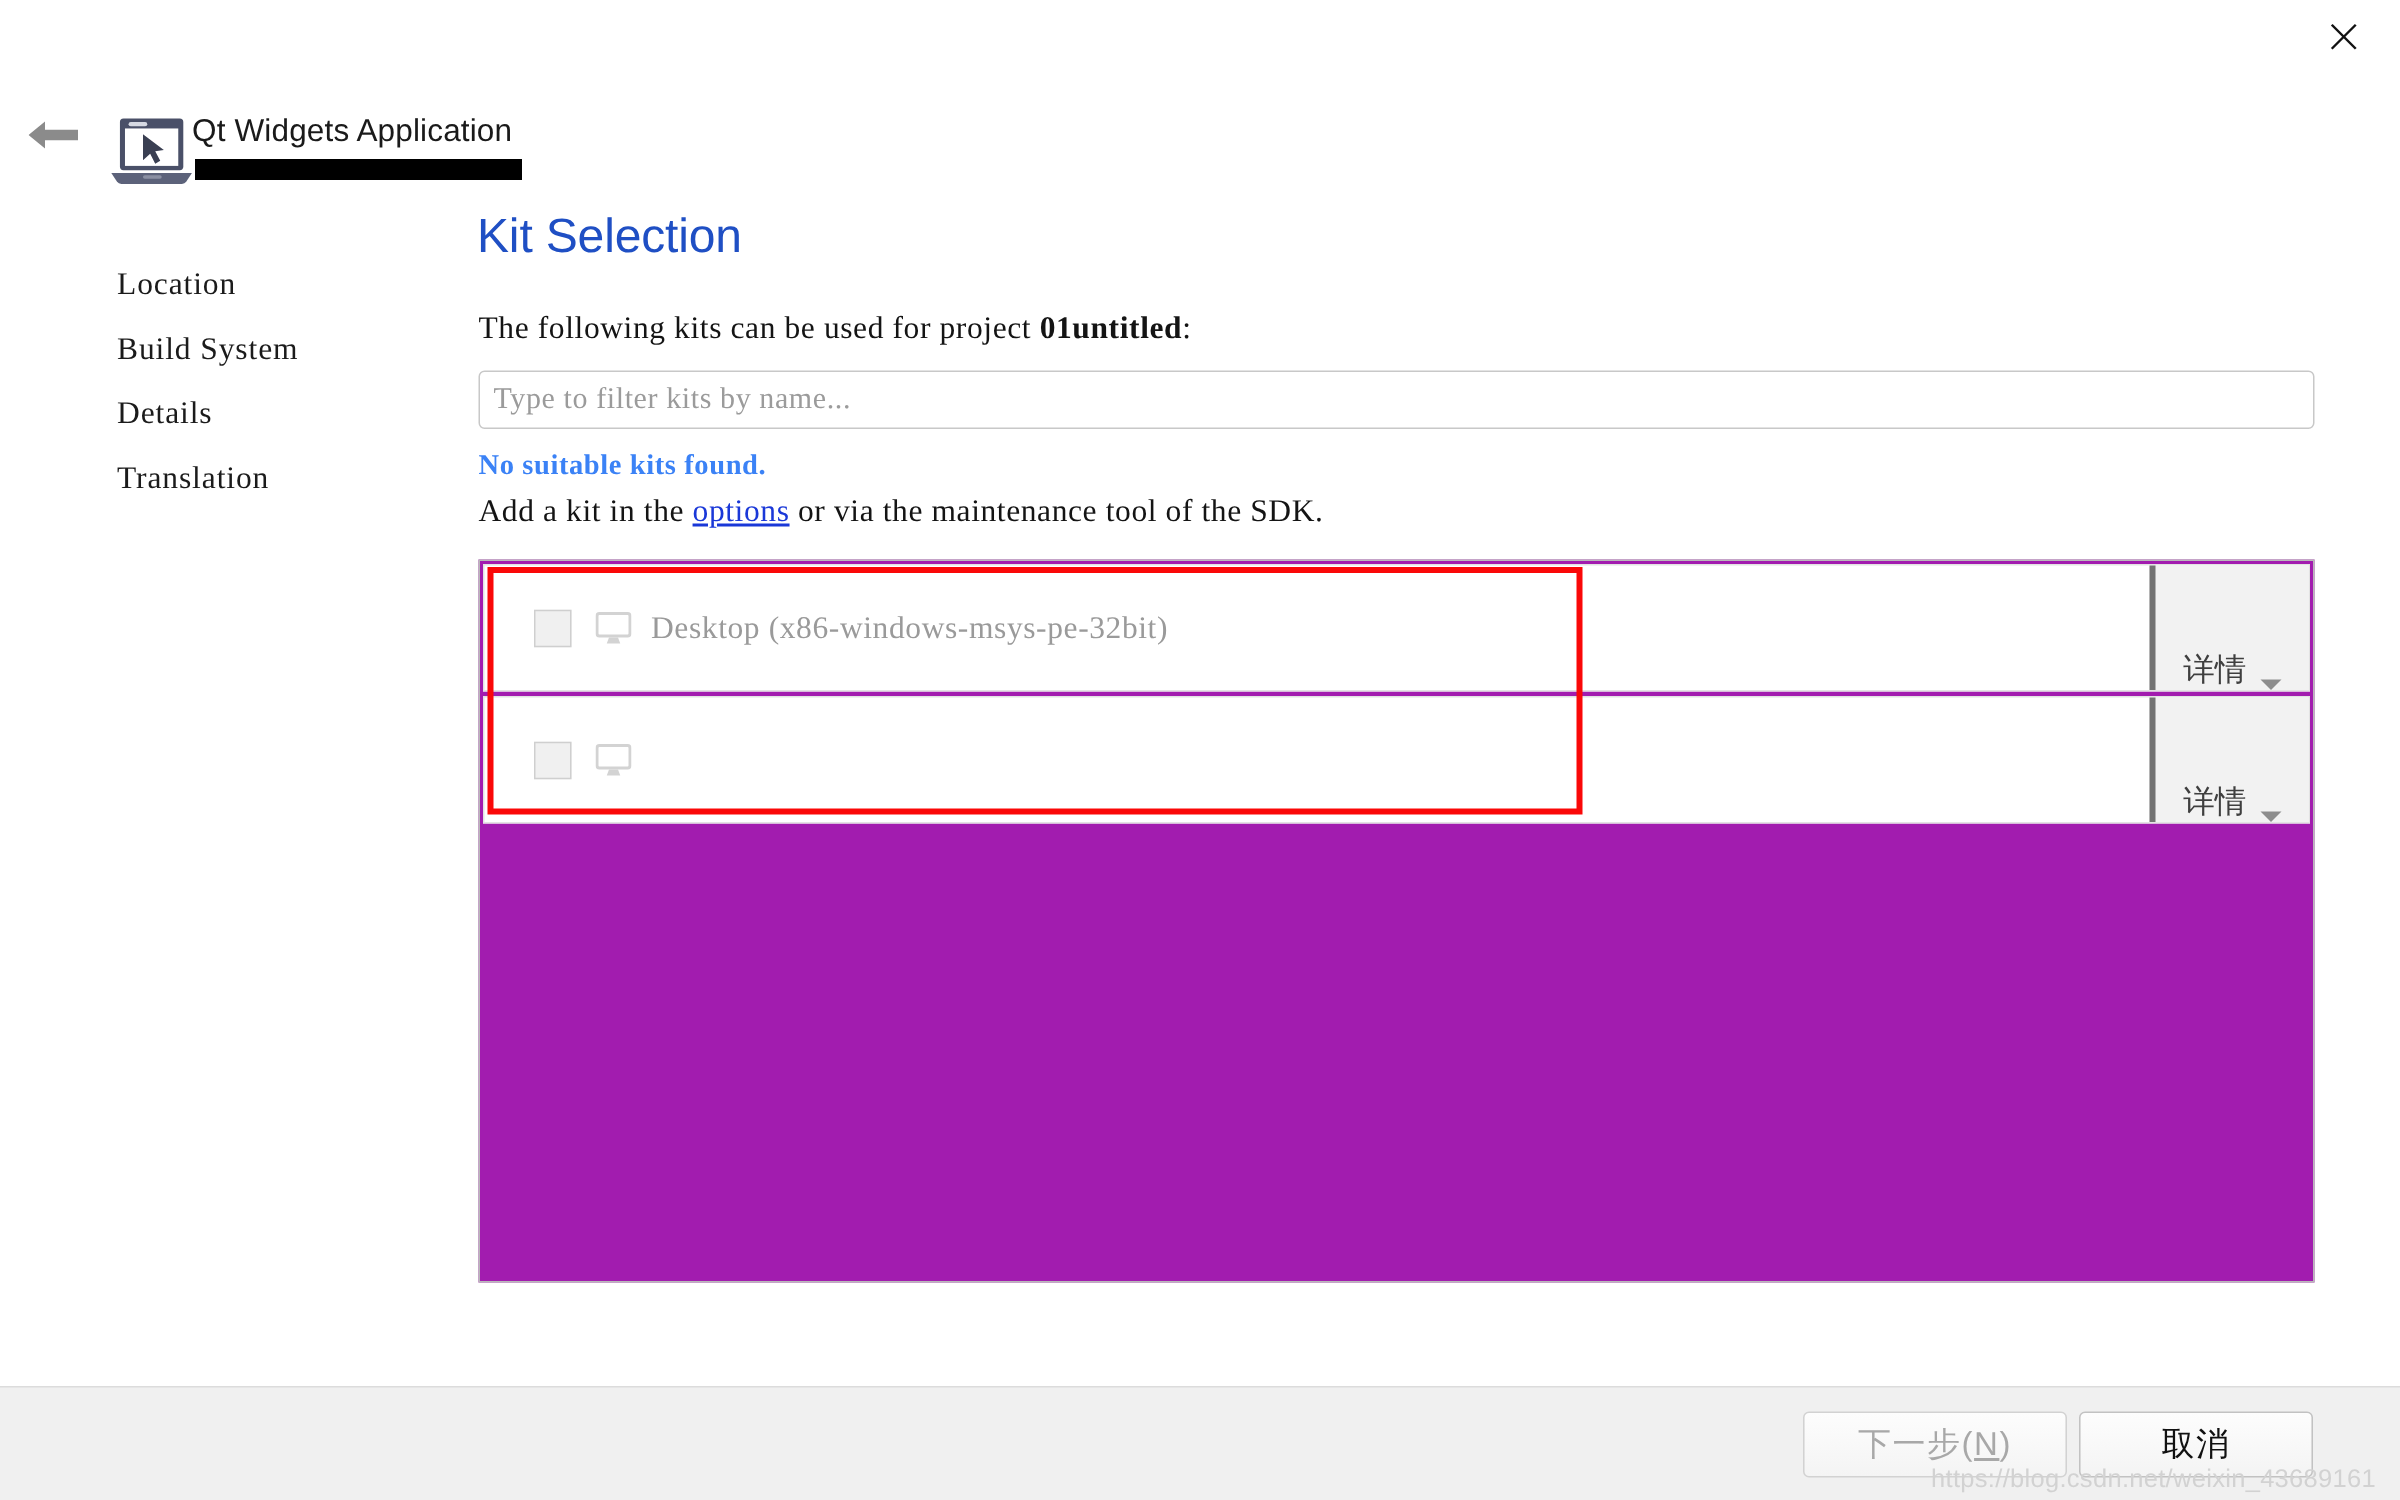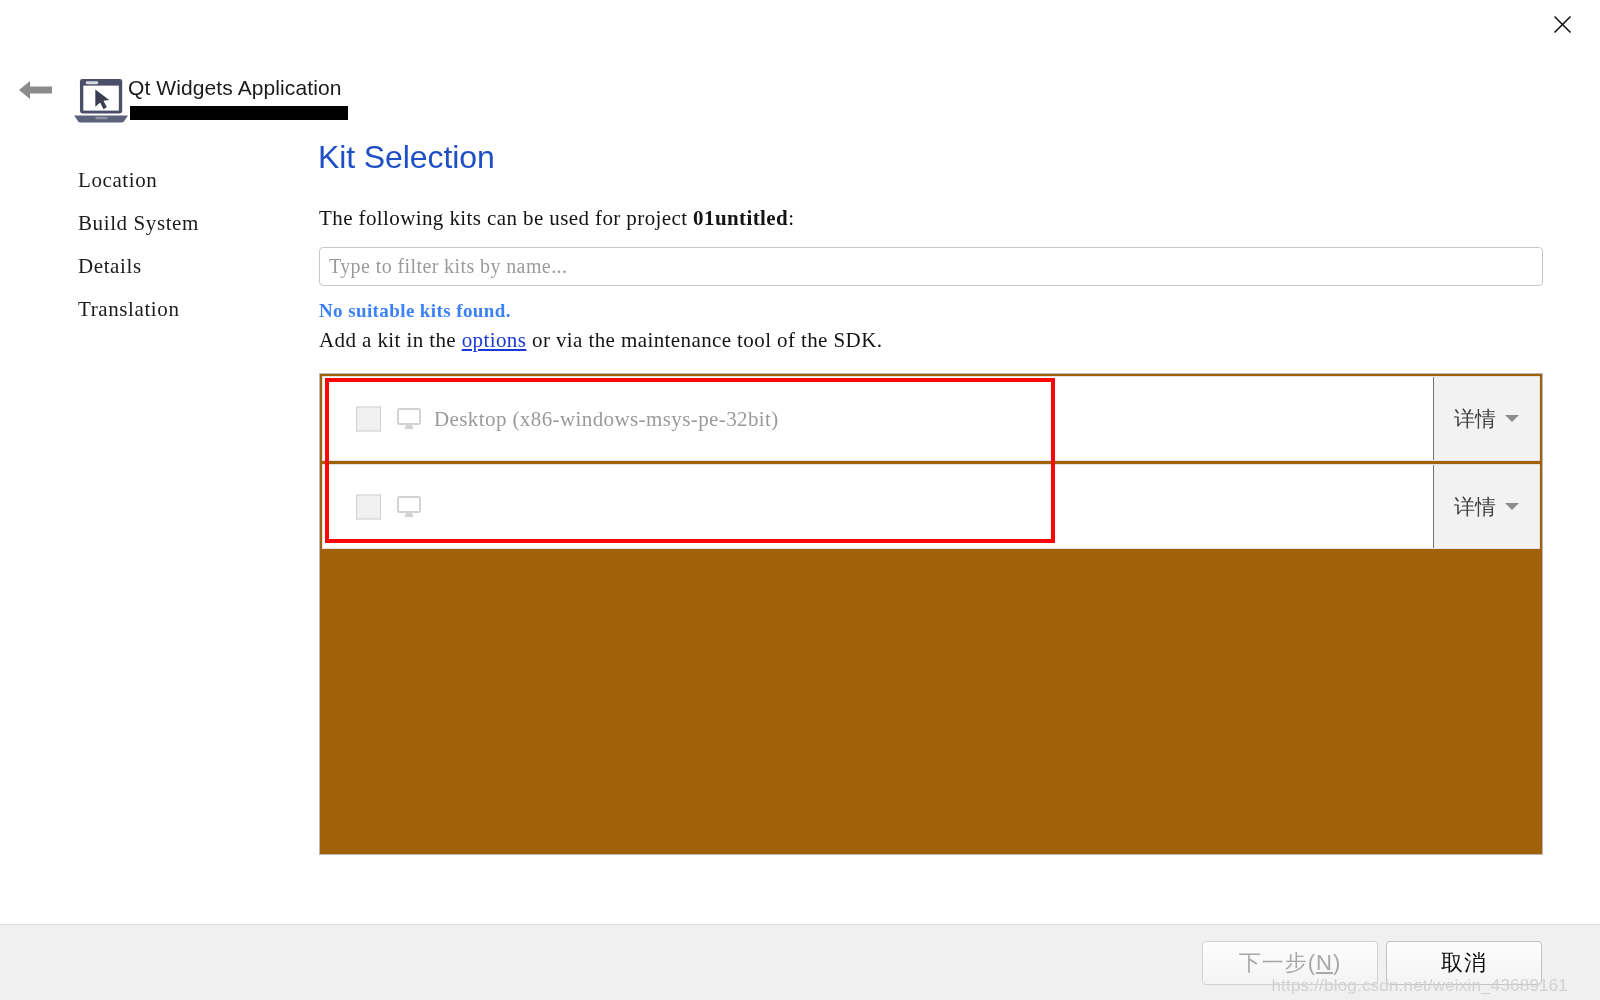--- a/index.html
+++ b/index.html
@@ -84,20 +84,21 @@
   .sidebar {
     position: absolute;
     left: 0;
     top: 168px;
     width: 300px;
   }
   .side-item {
     position: relative;
     height: 43px;
     display: flex;
+    align-items: center;
     padding-left: 78px;
     font-size: 21px;
     color: #1b1b1b;
     letter-spacing: .6px;
     white-space: nowrap;
   }
   .side-item.disabled { color: #a9a9a9; }
   .side-item .cur-arrow {
     position: absolute;
     left: 34px;
@@ -175,21 +176,21 @@
 
   
   .kit-panel {
     position: absolute;
     left: 319px;
     top: 373px;
     width: 1224px;
     height: 482px;
     box-sizing: border-box;
     border: 1px solid #b9b9b9;
-    background: #a16207;
+    background: #a21caf;
     overflow: hidden;
   }
   .kit-row {
     position: relative;
     height: 85px;
     margin: 2px 2px 0 2px;
     box-sizing: border-box;
     border: 1px solid #e3e3e3;
     background: #ffffff;
     display: flex;
@@ -226,24 +227,24 @@
     letter-spacing: .4px;
     white-space: nowrap;
   }
   .kit-details-btn {
     position: absolute;
     right: 0;
     top: 0;
     bottom: 0;
     width: 106px;
     box-sizing: border-box;
-    border-left: 1px solid #737373;
+    border-left: 4px solid #737373;
     background: #f2f2f2;
     display: flex;
-    align-items: center;
+    align-items: flex-end;
     justify-content: center;
     gap: 9px;
     cursor: pointer;
   }
   .kit-details-btn .dtxt {
     font-family: "Liberation Sans", sans-serif;
     font-size: 21px;
     color: #3f3f3f;
   }
   .kit-details-btn .caret {
@@ -303,21 +304,21 @@
   .btn-next u { text-decoration: underline; }
   .btn-cancel {
     right: 58px;
     width: 156px;
     color: #111111;
   }
 
   
   .watermark {
     position: absolute;
-    right: 32px;
+    right: 16px;
     bottom: 4px;
     font-family: "Liberation Sans", sans-serif;
     font-size: 17px;
     color: #d2d2d2;
     letter-spacing: .2px;
     white-space: nowrap;
     pointer-events: none;
     z-index: 30;
   }
 </style>

